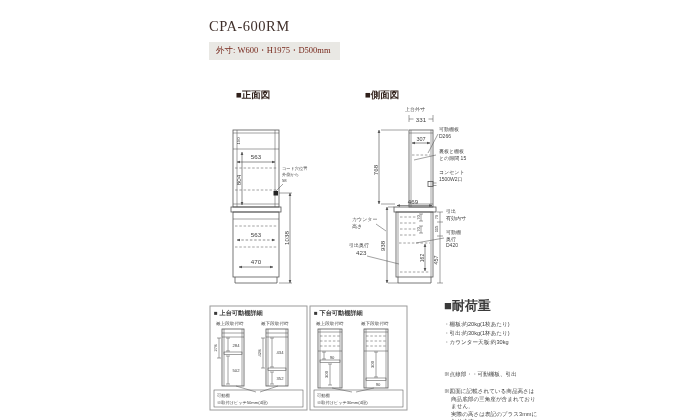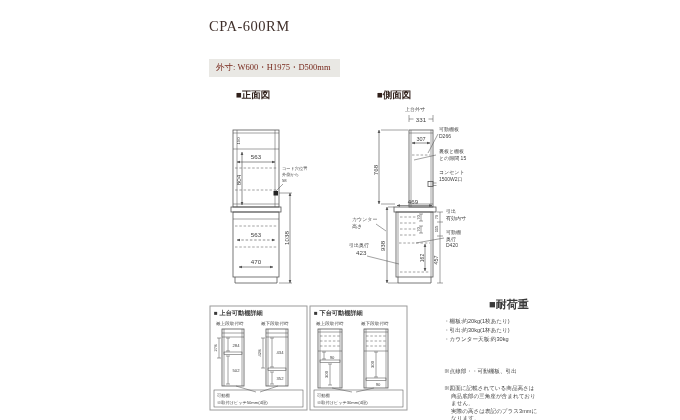--- a/index.html
+++ b/index.html
@@ -2,39 +2,39 @@
 <html style="--title: #40302b; --heading: #30201a; --spec-text: #77281c; --spec-bg: #e9e8e4; --line: #555555; --text: #3f3f3f;"><head>
 <meta charset="utf-8">
 <style>
   html,body{margin:0;padding:0;background:#fff;}
   .canvas{position:relative;width:680px;height:420px;background:#ffffff;overflow:hidden;
           font-family:"Liberation Sans",sans-serif;}
   .title{position:absolute;left:209px;top:18px;font-family:"Liberation Serif",serif;
          font-size:14.5px;letter-spacing:0.5px;color:var(--title,#40302b);}
   .spec-box{position:absolute;left:209px;top:42px;background:var(--spec-bg,#e9e8e4);
             padding:3px 9px 3px 7px;font-family:"Liberation Serif",serif;
-            font-size:8.5px;color:var(--spec-text,#77281c);margin-top:17px;}
+            font-size:8.5px;color:var(--spec-text,#77281c);}
   .sec-h{position:absolute;top:89px;font-size:9.5px;font-weight:bold;color:var(--heading,#30201a);}
   .sec-front{left:202px;margin-left:34px;}
-  .sec-side{left:377px;}
+  .sec-side{left:365px;}
   svg.draw{position:absolute;left:0;top:0;}
   svg .ln{stroke:var(--line,#555);stroke-width:0.8;fill:none;}
   svg .lnt{stroke:var(--line,#555);stroke-width:0.55;fill:none;}
   svg .bx{stroke:#9a9a9a;stroke-width:1;fill:none;}
   svg .dash{stroke-dasharray:2.5 1.8;}
   svg .dim{stroke:var(--line,#555);stroke-width:0.65;fill:none;
            marker-start:url(#ar);marker-end:url(#ar);}
   svg .fillsq{fill:#222;stroke:none;}
   svg .arr{fill:var(--line,#555);}
   svg text{fill:var(--text,#3f3f3f);font-family:"Liberation Sans",sans-serif;}
   svg .t42{font-size:4.2px;} svg .t45{font-size:4.6px;} svg .t5{font-size:5px;}
   svg .t55{font-size:5.5px;} svg .t6{font-size:6.2px;}
   svg .mid{text-anchor:middle;} svg .bold{font-weight:bold;fill:#3a3a3a;}
   .notes{position:absolute;left:444px;top:297px;width:185px;color:var(--text,#3f3f3f);}
-  .load-title{font-size:11px;font-weight:bold;color:#3a3a3a;margin-bottom:5px;margin-left:45px;}
+  .load-title{font-size:13px;font-weight:bold;color:#3a3a3a;margin-bottom:5px;}
   .load-item{font-size:5.6px;line-height:9px;}
   .dotted-note{font-size:5.6px;margin-top:24px;}
   .h-note{margin-top:9px;}
   .h-note div{font-size:5.6px;line-height:7.6px;}
   .h-note div.cont{padding-left:7px;}
 </style>
 </head>
 <body>
 
 <div class="canvas">

